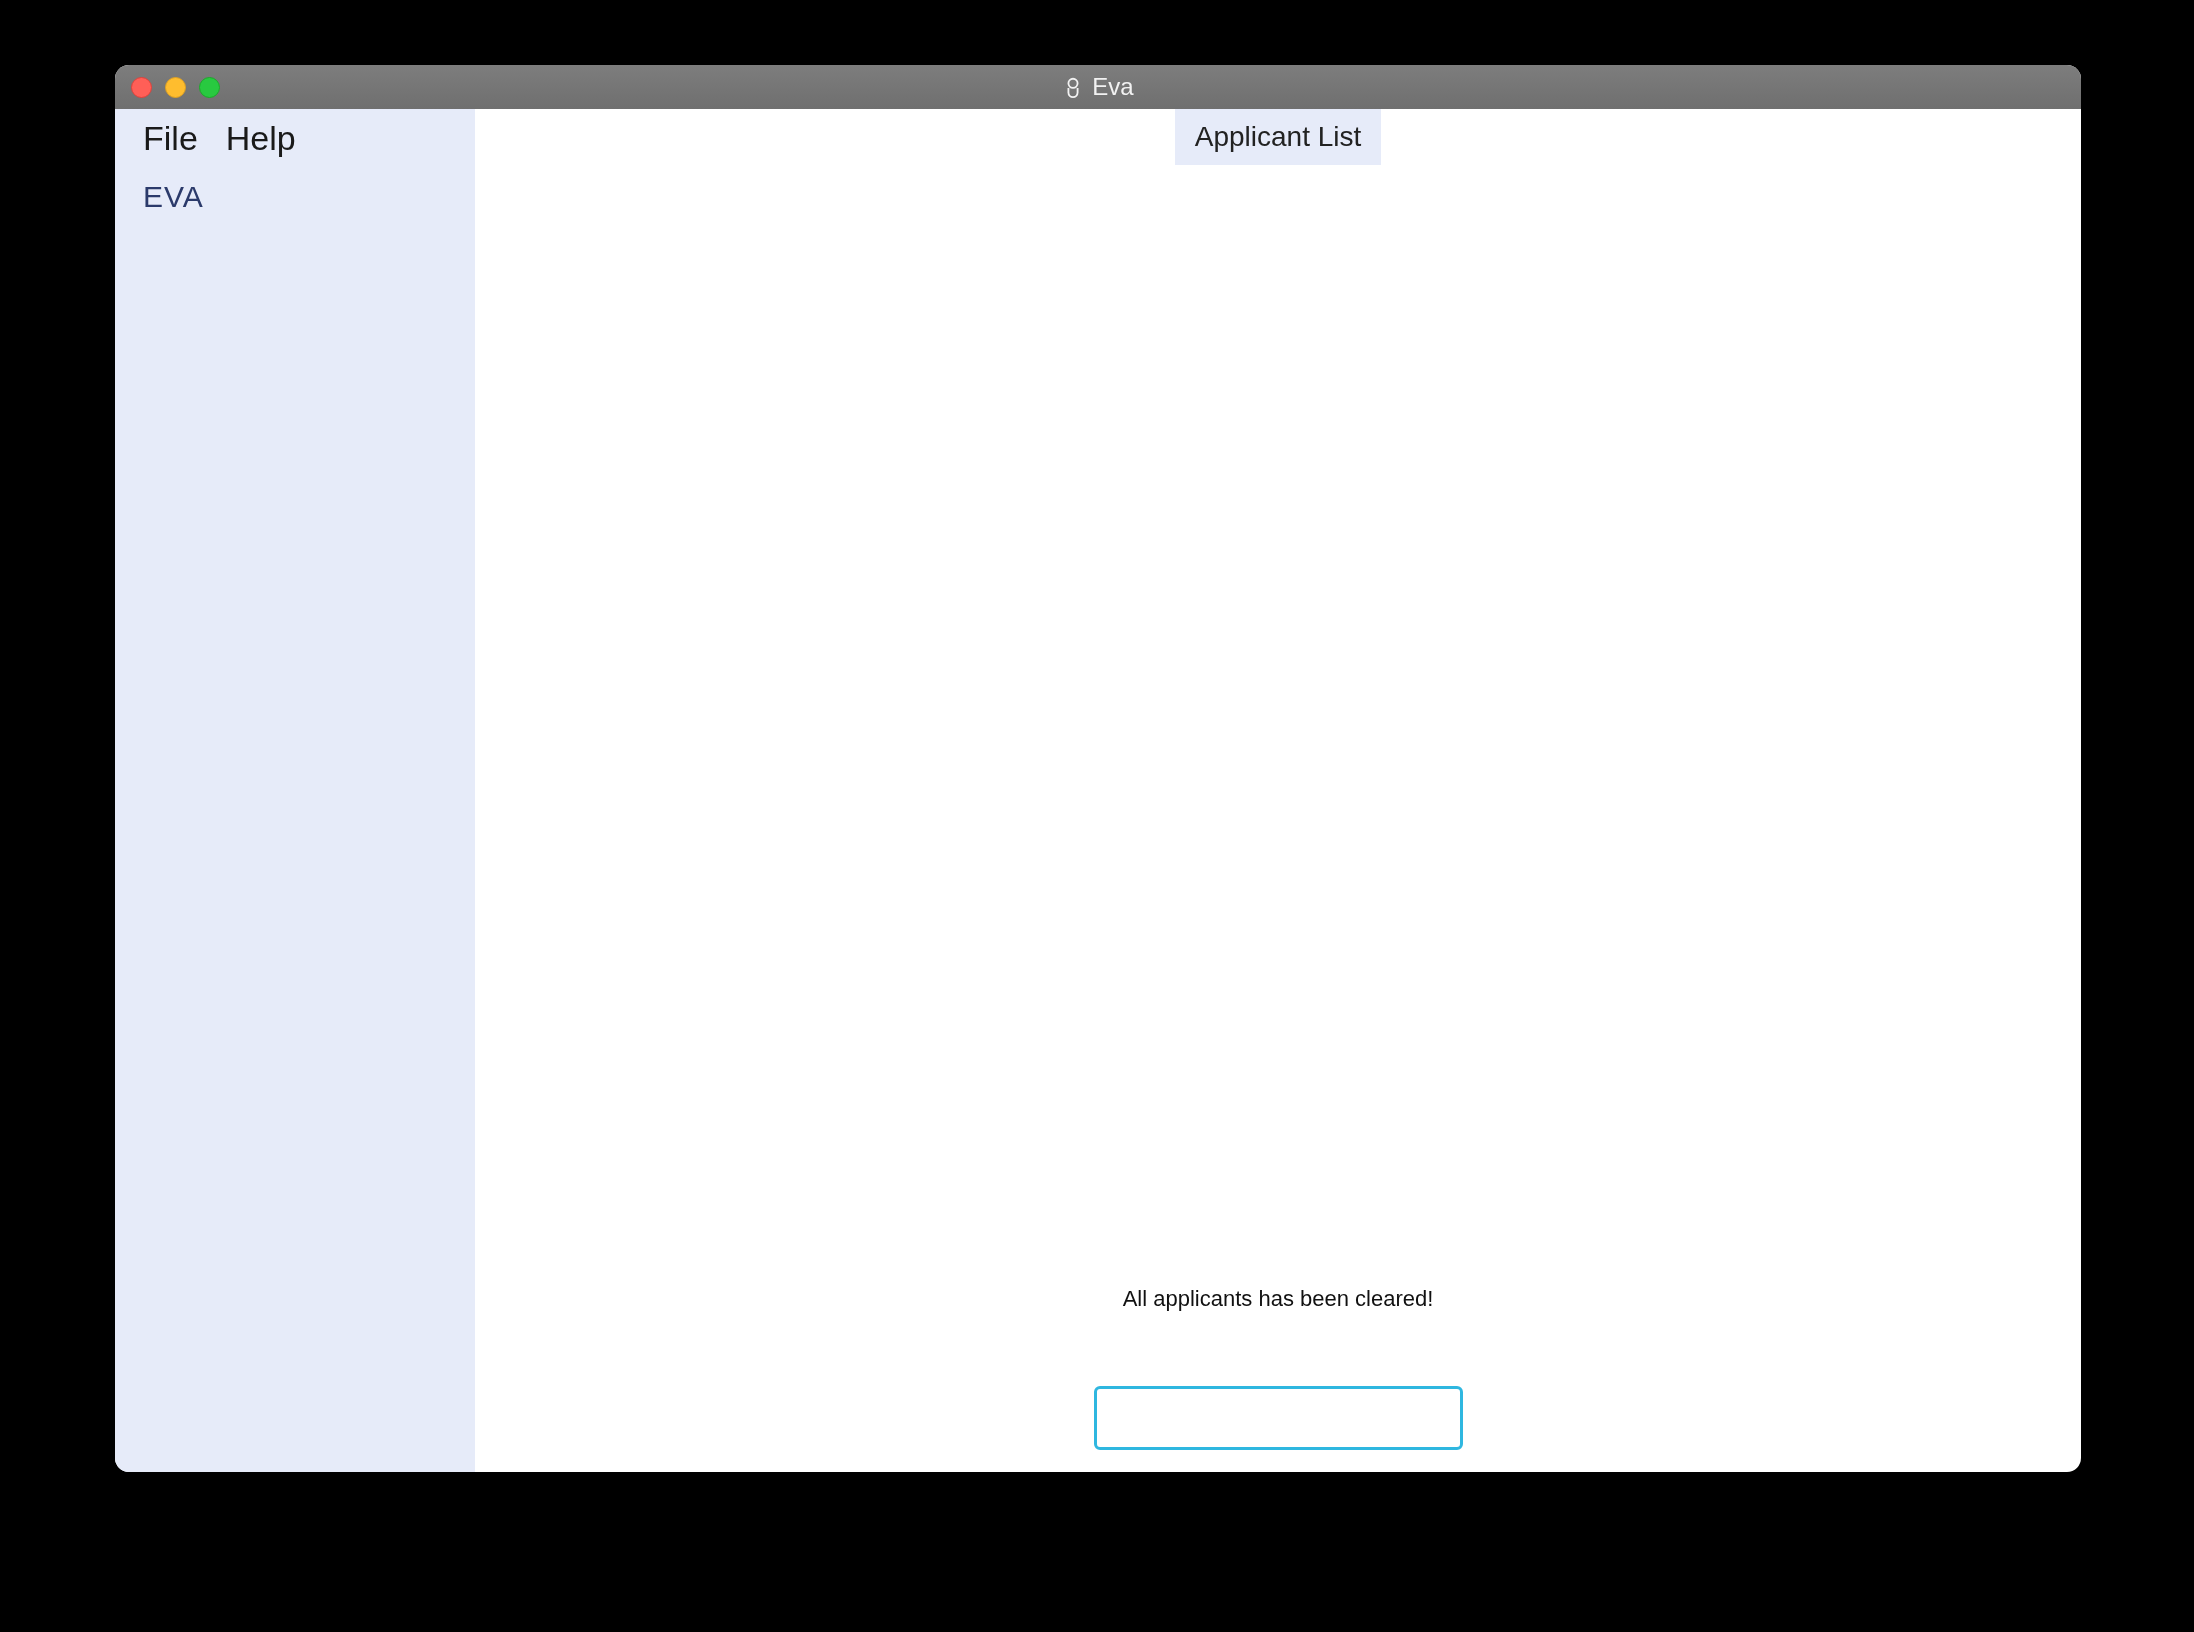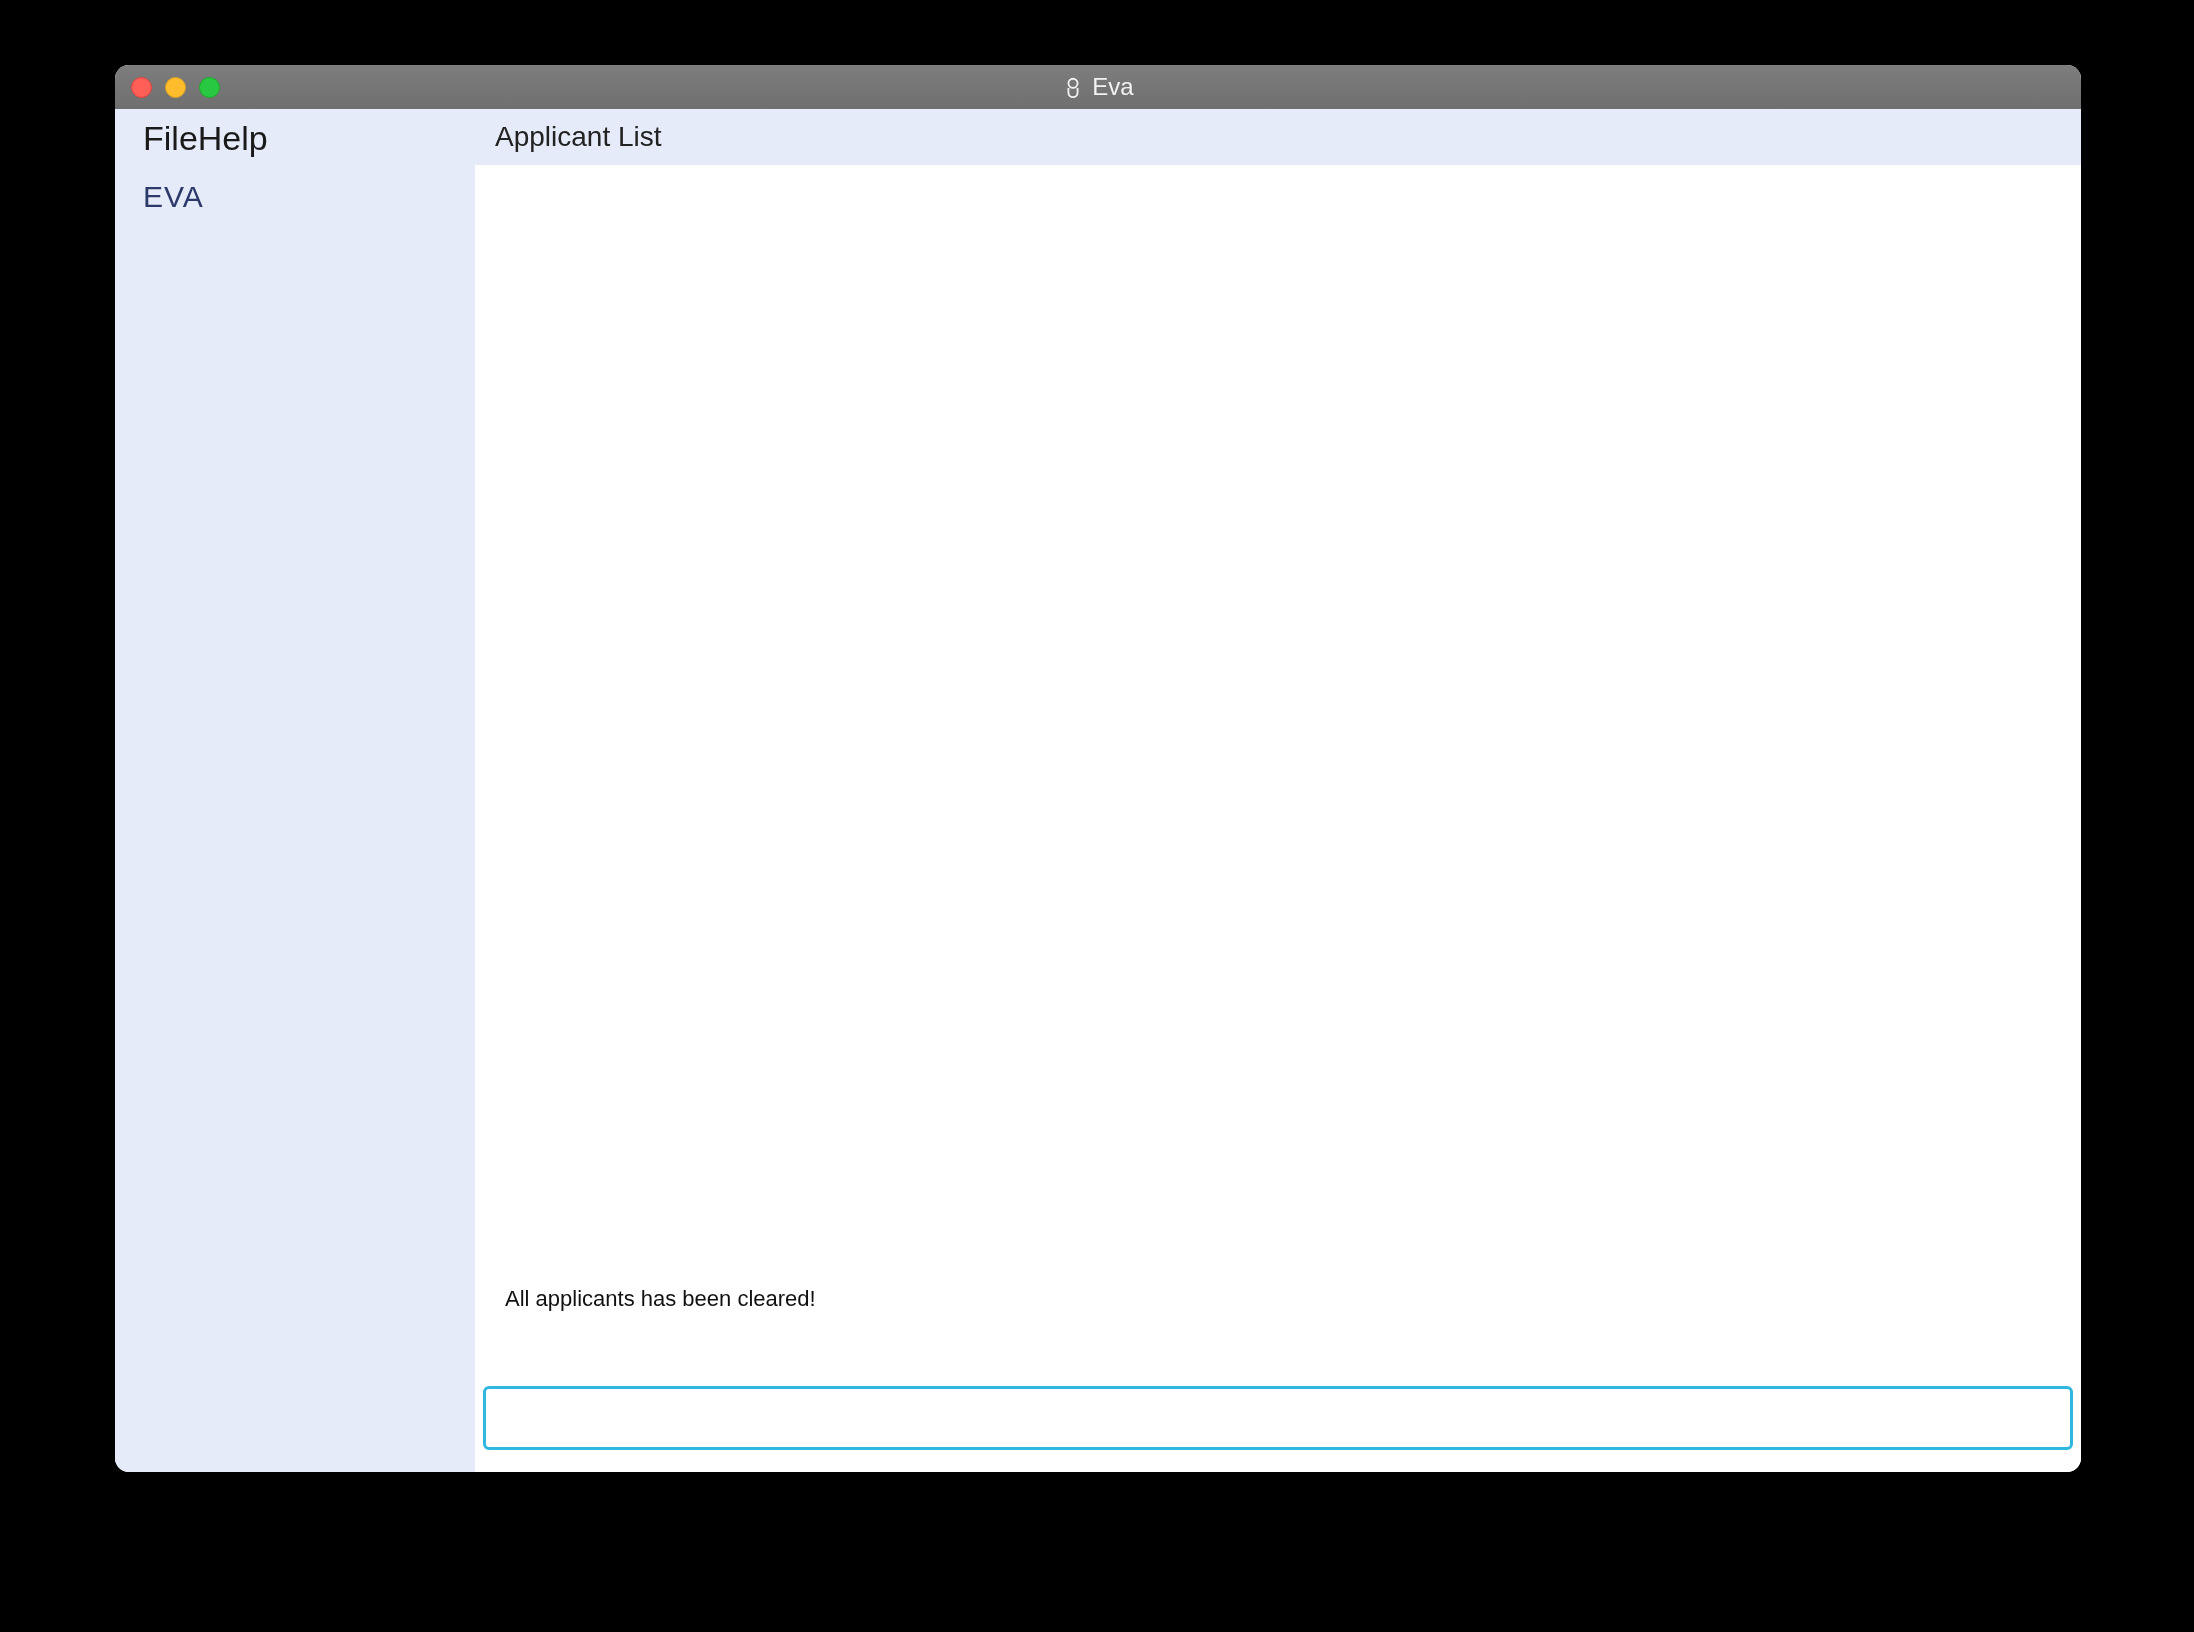--- a/index.html
+++ b/index.html
@@ -33,32 +33,32 @@
     color: #f2f2f2; font-size: 24px;
   }
   .title-icon { display: inline-flex; }
   .body { flex: 1; display: flex; min-height: 0; }
   .sidebar {
     width: 360px; flex: 0 0 360px;
     background: #e6ebf9;
     display: flex; flex-direction: column;
   }
   .menubar {
-    display: flex; 
+    display: flex; gap: 28px;
     padding: 10px 28px 8px 28px;
     font-size: 34px; color: #1a1a1a;
   }
   .menubar span { cursor: default; }
   .brand {
     padding: 14px 28px;
     font-size: 30px;
     color: #2b3a6b;
     letter-spacing: 1px;
   }
-  .main { flex: 1; display: flex; flex-direction: column; min-width: 0; }
+  .main { flex: 1; display: flex; flex-direction: column; min-width: 0; align-items: center; }
   .list-header {
     background: #e6ebf9;
     padding: 12px 20px;
     font-size: 28px; color: #222;
     flex: 0 0 auto;
   }
   .list-area {
     flex: 1; background: #fff;
   }
   .status-area {

